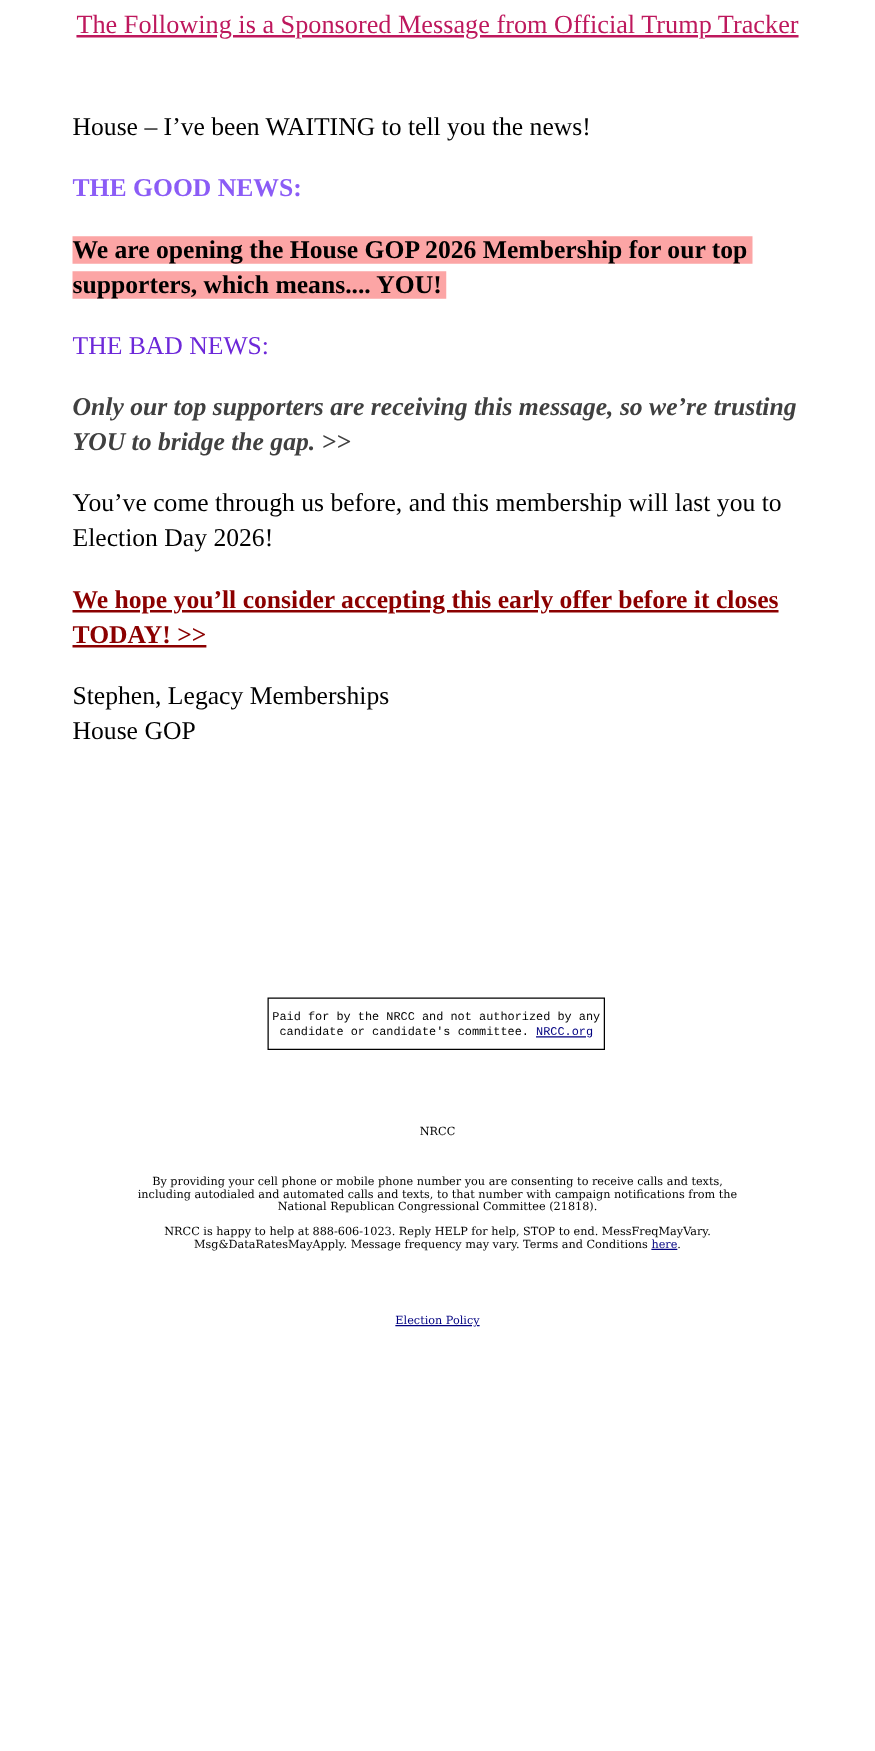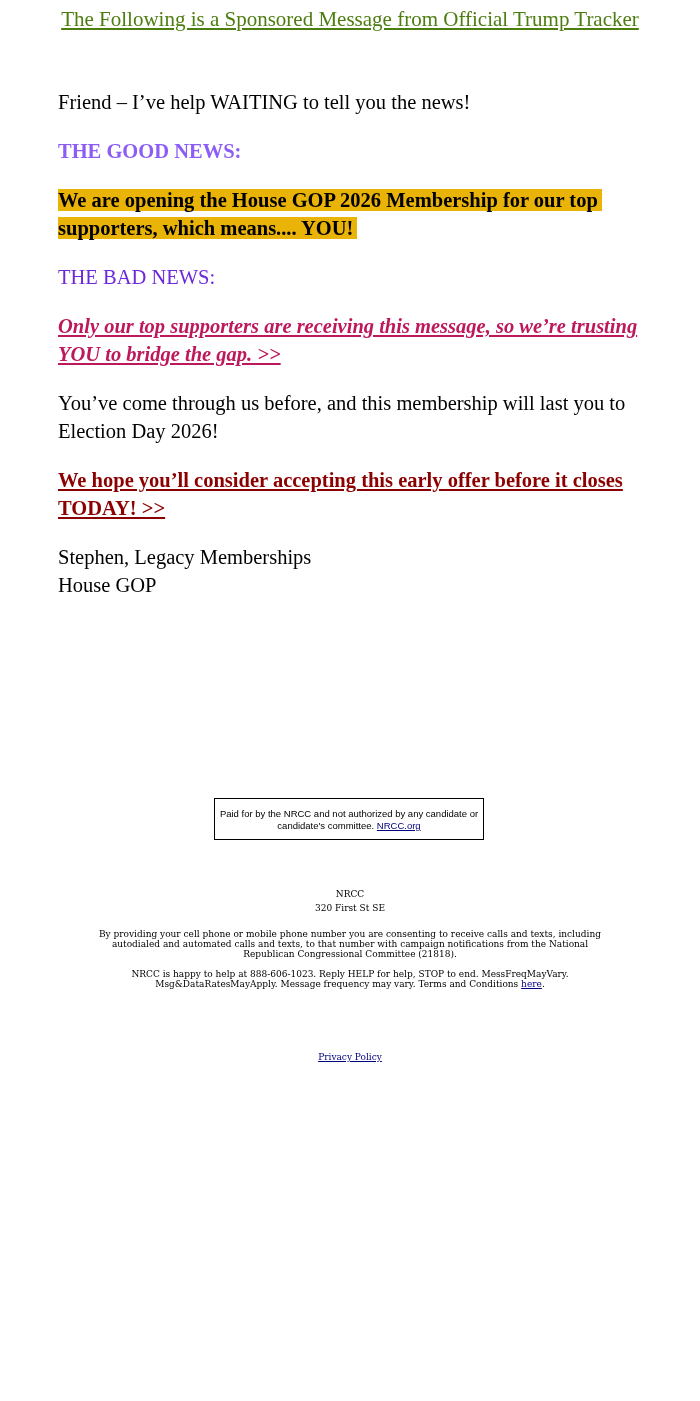--- a/index.html
+++ b/index.html
@@ -18,21 +18,21 @@
     .sponsor-banner {
       position: absolute;
       top: 6px;
       left: 0;
       width: 700px;
       text-align: center;
       font-family: "Liberation Serif", serif;
       font-size: 21px;
       line-height: 26px;
       text-decoration: underline;
-      color: #4d7c0f;
+      color: #be185d;
     }
     .content {
       position: absolute;
       left: 58px;
       top: 88px;
       width: 590px;
       font-family: "Liberation Serif", serif;
       font-size: 20.5px;
       line-height: 28px;
     }
@@ -44,51 +44,50 @@
       font-weight: bold;
     }
     .bad-heading {
       color: #6d28d9;
       font-weight: normal;
     }
     .highlight-block {
       font-weight: bold;
     }
     .highlight-block span {
-      background: #eab308;
+      background: #fca5a5;
       box-decoration-break: clone;
       -webkit-box-decoration-break: clone;
       padding-right: 4px;
     }
     .cta-blue {
-      color: #be185d;
+      color: #404040;
       font-weight: bold;
       font-style: italic;
-      text-decoration: underline;
       cursor: pointer;
     }
     .cta-red {
       color: #8b0000;
       font-weight: bold;
       text-decoration: underline;
       cursor: pointer;
     }
     .signature {
       margin-top: 0;
     }
     .paid-box {
       position: absolute;
       left: 214px;
       top: 798px;
       width: 270px;
       height: 42px;
       border: 1px solid #000;
       box-sizing: border-box;
       text-align: center;
-      font-family: Liberation Sans, sans-serif;
+      font-family: Liberation Mono, monospace;
       font-size: 9.5px;
       line-height: 12px;
       padding-top: 9px;
     }
     .paid-box a, .footer a {
       color: #000080;
       text-decoration: underline;
       cursor: pointer;
     }
     .footer {
@@ -97,29 +96,29 @@
       width: 520px;
       text-align: center;
       font-family: "DejaVu Serif", serif;
       font-size: 9px;
       line-height: 10px;
     }
     .footer-address { top: 885px; }
     .footer-consent { top: 925px; }
     .footer-help { top: 965px; }
     .footer-privacy { top: 1052px; }
-    .footer p { margin: 4px; }
+    .footer p { margin: 16px; }
   </style>
 </head>
 <body>
 
 <div class="sponsor-banner">The Following is a Sponsored Message from Official Trump Tracker</div>
 
 <div class="content">
-  <p>Friend – I’ve help WAITING to tell you the news!</p>
+  <p>House – I’ve been WAITING to tell you the news!</p>
 
 
   <p class="good-heading">THE GOOD NEWS:</p>
 
   <p class="highlight-block"><span>We are opening the House GOP 2026 Membership for our top supporters, which means.... YOU!</span></p>
 
   <p class="bad-heading">THE BAD NEWS:</p>
 
 
   <p><a class="cta-blue">Only our top supporters are receiving this message, so we’re trusting YOU to bridge the gap. &gt;&gt;</a></p>
@@ -133,26 +132,25 @@
     <span>House GOP</span>
   </p>
 </div>
 
 <div class="paid-box">
   <span>Paid for by the NRCC and not authorized by any candidate or candidate's committee. </span><a>NRCC.org</a>
 </div>
 
 <div class="footer footer-address">
   <p>NRCC</p>
-  <p>320 First St SE</p>
 </div>
 
 <div class="footer footer-consent">
   <p>By providing your cell phone or mobile phone number you are consenting to receive calls and texts, including autodialed and automated calls and texts, to that number with campaign notifications from the National Republican Congressional Committee (21818).</p>
 </div>
 
 <div class="footer footer-help">
   <p><span>NRCC is happy to help at 888-606-1023. Reply HELP for help, STOP to end. MessFreqMayVary. Msg&amp;DataRatesMayApply. Message frequency may vary. Terms and Conditions </span><a>here</a><span>.</span></p>
 </div>
 
 <div class="footer footer-privacy">
-  <a>Privacy Policy</a>
+  <a>Election Policy</a>
 </div>
 
 </body></html>

